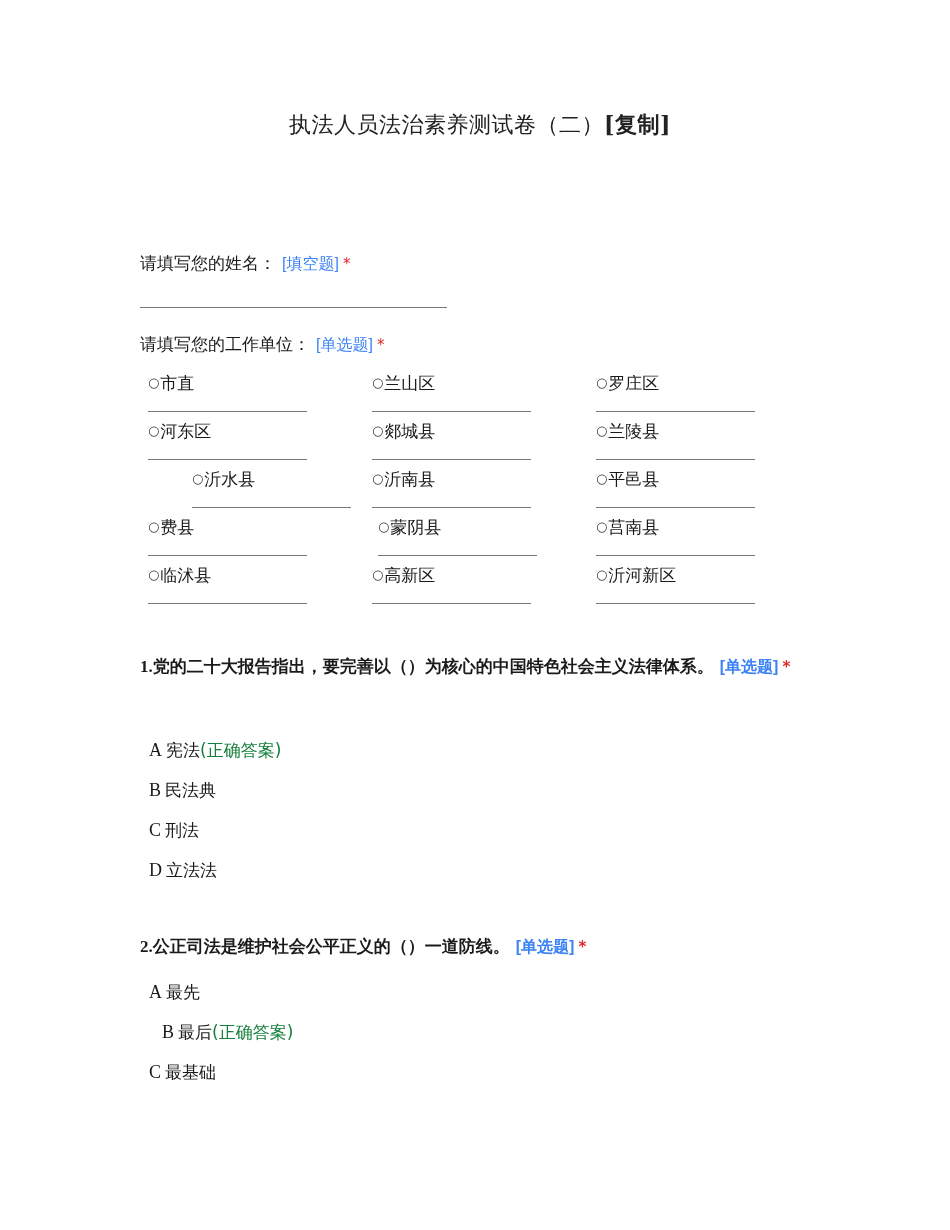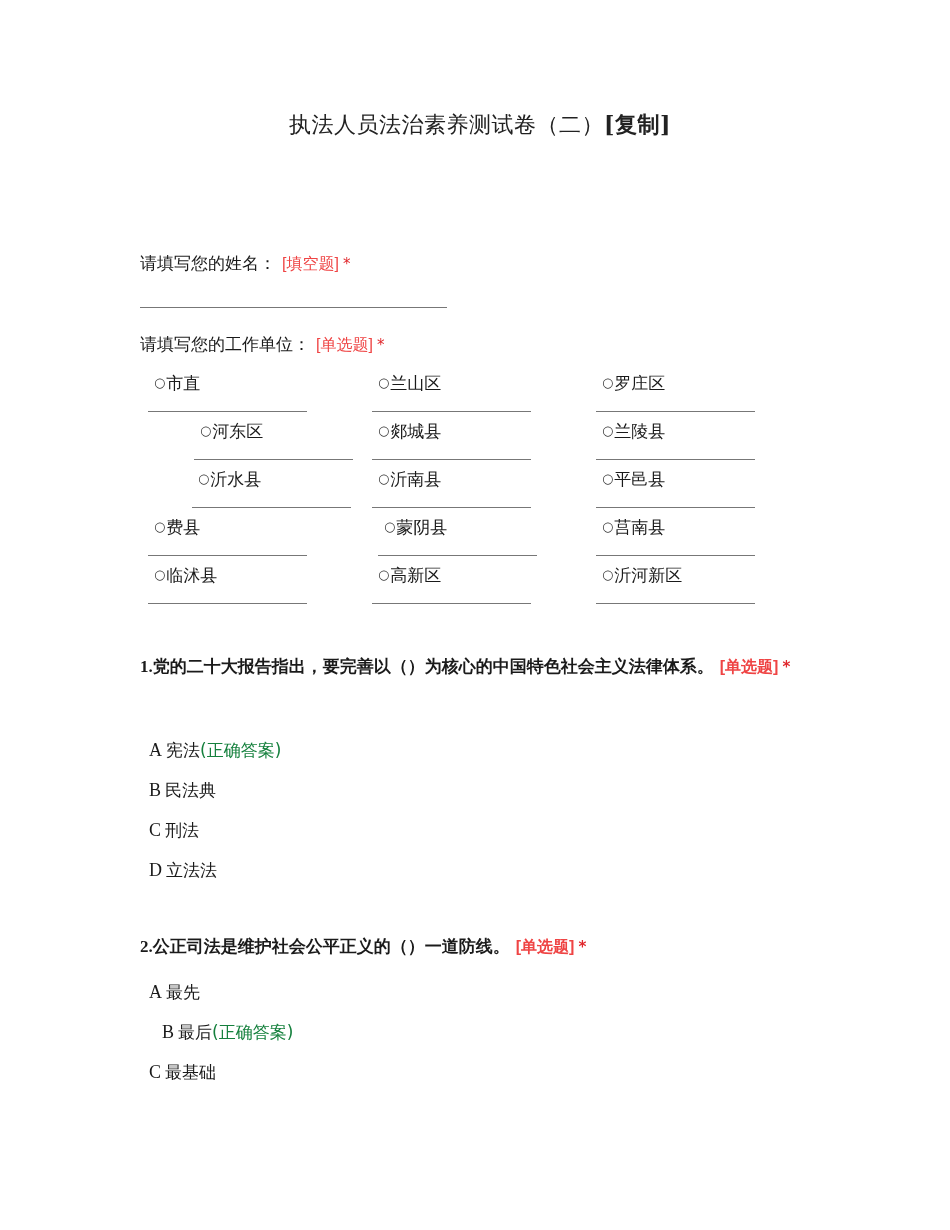--- a/index.html
+++ b/index.html
@@ -32,21 +32,21 @@
     .q-label {
       position: absolute;
       left: 140px;
       font-size: 17px;
       color: #1a1a1a;
       white-space: nowrap;
     }
     .q-type {
       font-family: "Liberation Sans", sans-serif;
       font-size: 16px;
-      color: #ef4444;
+      color: #3b82f6;
       margin-left: 6px;
     }
     .star {
       color: #e0282d;
       font-size: 15px;
       margin-left: 4px;
     }
     .fill-line {
       position: absolute;
       left: 140px;
@@ -61,21 +61,21 @@
       top: 370px;
       width: 640px;
     }
     .region-cell {
       position: absolute;
       width: 160px;
       height: 48px;
     }
     .region-cell .opt {
       position: absolute;
-      left: 6px;
+      left: 0;
       top: 2px;
       font-size: 17px;
       white-space: nowrap;
     }
     .region-cell .radio {
       font-size: 13px;
       color: #333;
       vertical-align: 2px;
       margin-right: 1px;
     }
@@ -139,21 +139,21 @@
   </div>
   <div class="region-cell" style="left:224px;top:0px;">
     <span class="opt"><span class="radio">○</span><span>兰山区</span></span>
     <div class="line"></div>
   </div>
   <div class="region-cell" style="left:448px;top:0px;">
     <span class="opt"><span class="radio">○</span><span>罗庄区</span></span>
     <div class="line"></div>
   </div>
 
-  <div class="region-cell" style="left:0px;top:48px;margin-left:46px;">
+  <div class="region-cell" style="left:0px;top:48px;">
     <span class="opt"><span class="radio">○</span><span>河东区</span></span>
     <div class="line"></div>
   </div>
   <div class="region-cell" style="left:224px;top:48px;">
     <span class="opt"><span class="radio">○</span><span>郯城县</span></span>
     <div class="line"></div>
   </div>
   <div class="region-cell" style="left:448px;top:48px;text-decoration:underline;">
     <span class="opt"><span class="radio">○</span><span>兰陵县</span></span>
     <div class="line"></div>

